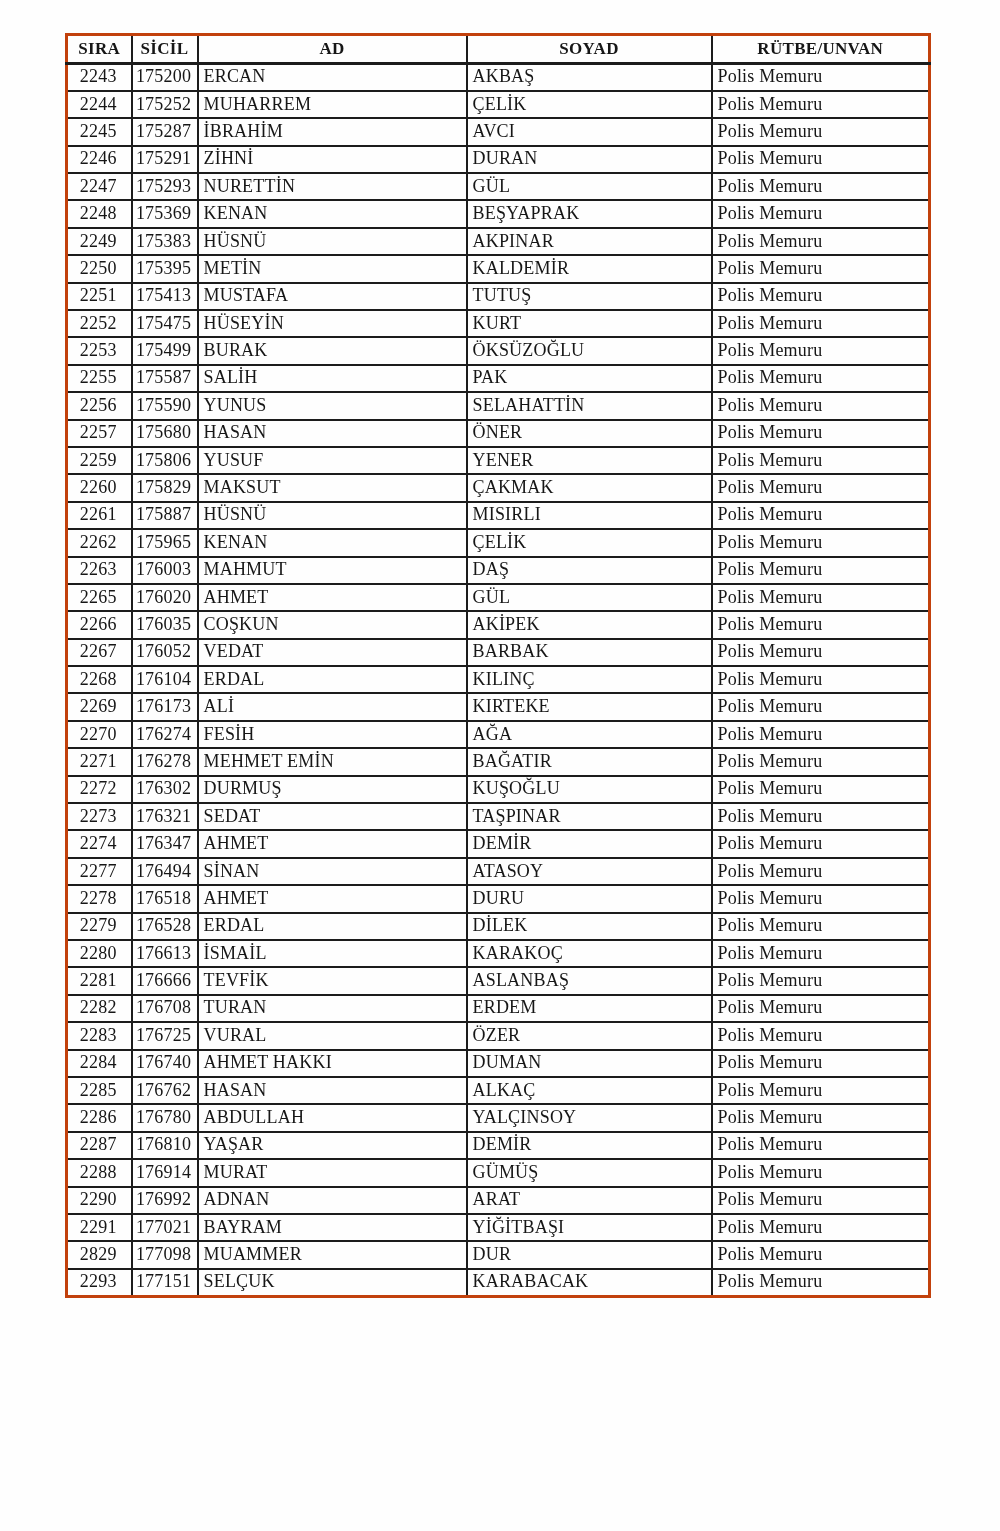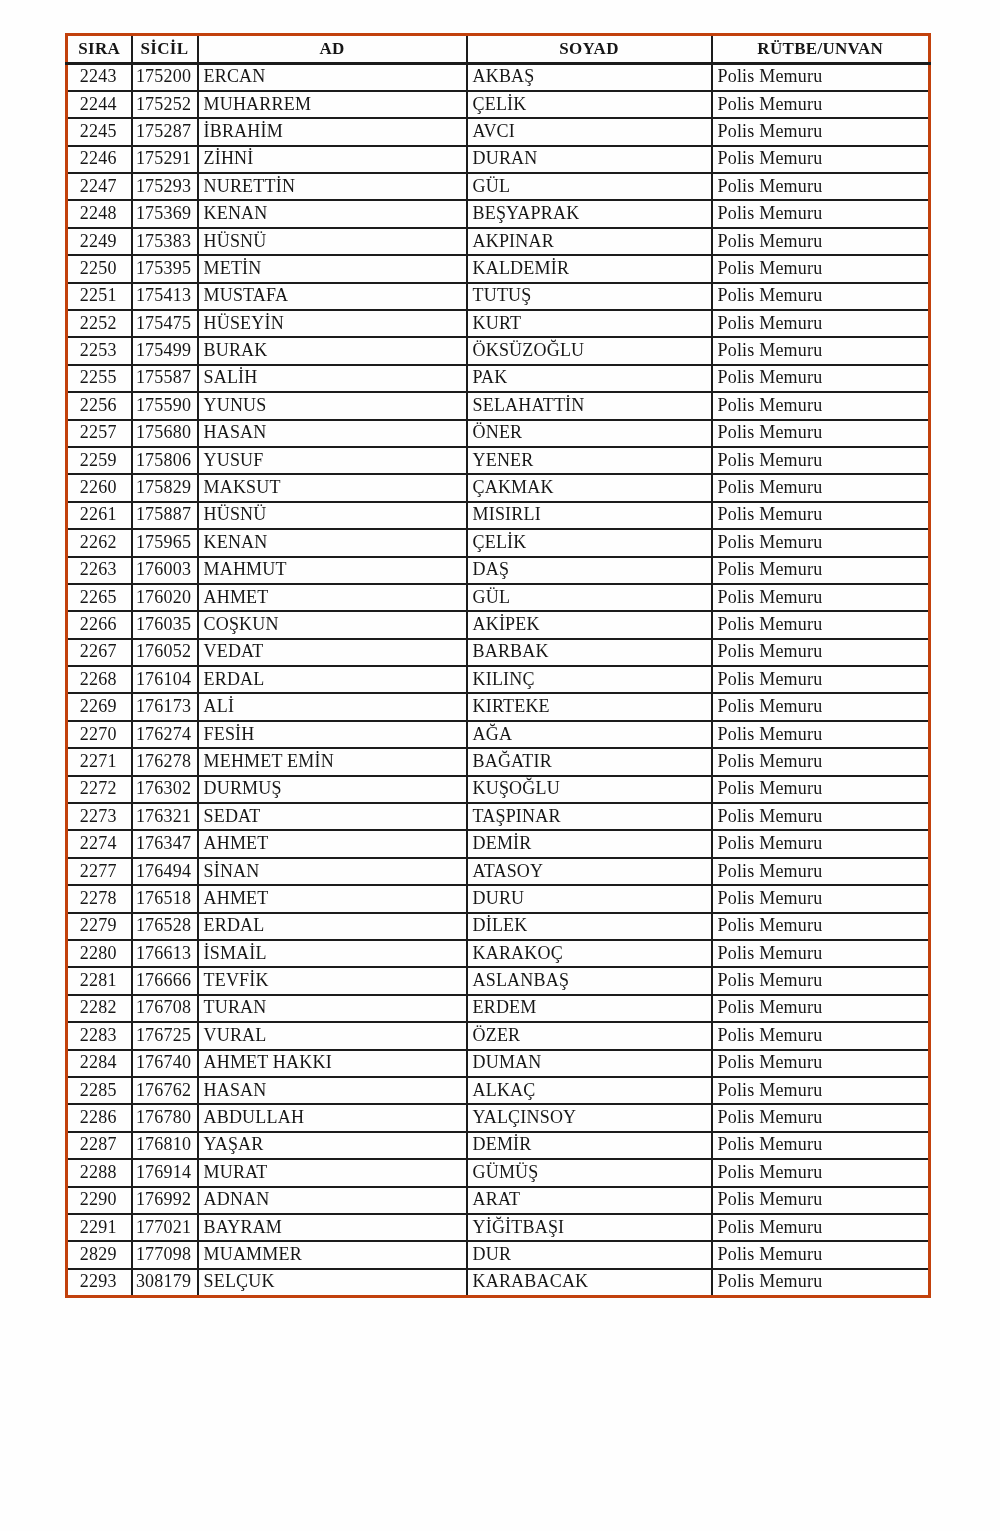--- a/index.html
+++ b/index.html
@@ -375,20 +375,20 @@
         </tr>
         <tr>
           <td>2829</td>
           <td>177098</td>
           <td>MUAMMER</td>
           <td>DUR</td>
           <td>Polis Memuru</td>
         </tr>
         <tr>
           <td>2293</td>
-          <td>308179</td>
+          <td>177151</td>
           <td>SELÇUK</td>
           <td>KARABACAK</td>
           <td>Polis Memuru</td>
         </tr>
       </tbody>
   </table>
 </div>
 
 </body></html>

